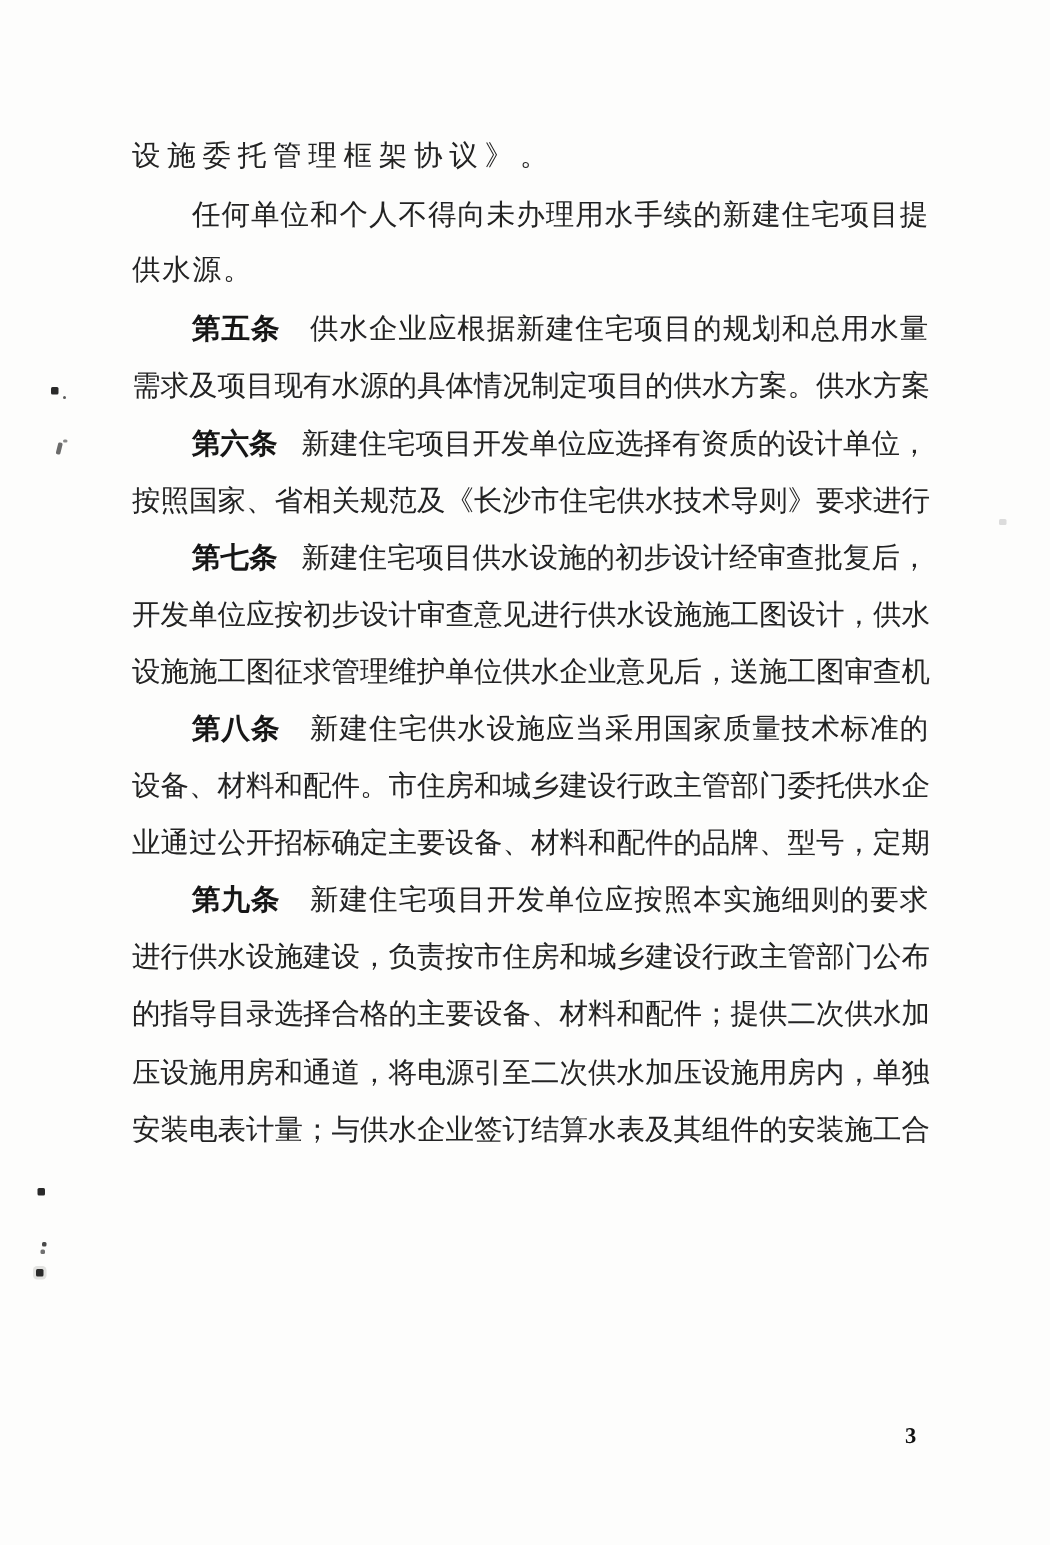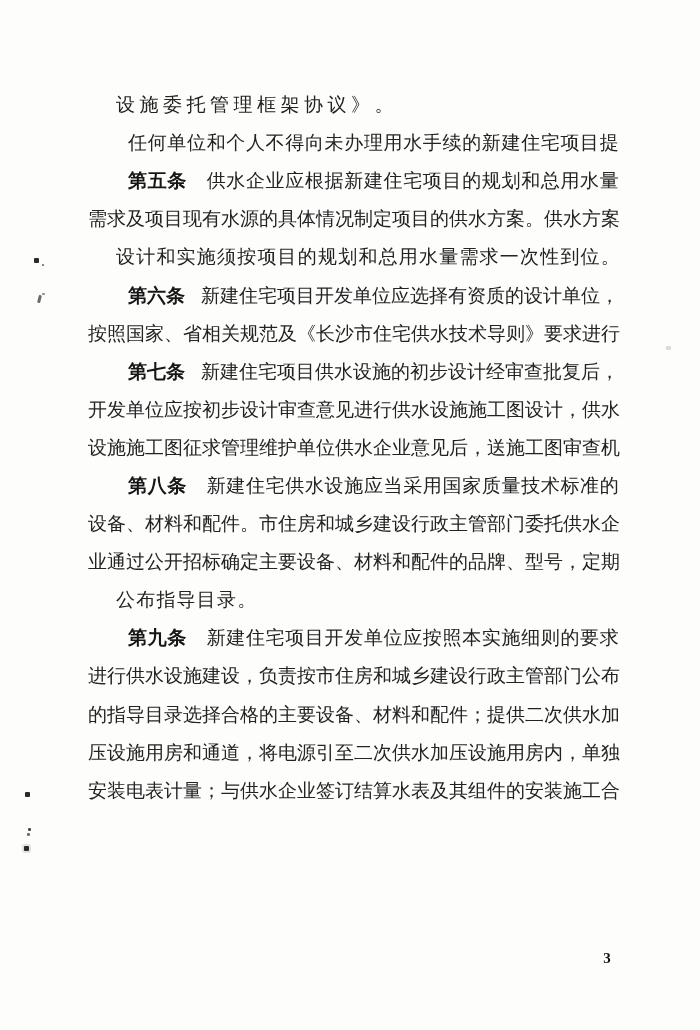--- a/index.html
+++ b/index.html
@@ -27,21 +27,20 @@
   .line {
     height: 38.1px;
     font-size: 19px;
     color: #232323;
   }
   
   .line:not(.fill) {
     line-height: 38.1px;
     letter-spacing: 1.2px;
     white-space: nowrap;
-    margin-left: 28px;
   }
   .line.wide { letter-spacing: 4.5px; }
   
   .line.fill {
     display: flex;
     justify-content: space-between;
     align-items: center;
   }
   .line.indent { padding-left: 40px; }
   .ch { display: block; }
@@ -98,20 +97,21 @@
         <span class="ch">续</span>
         <span class="ch">的</span>
         <span class="ch">新</span>
         <span class="ch">建</span>
         <span class="ch">住</span>
         <span class="ch">宅</span>
         <span class="ch">项</span>
         <span class="ch">目</span>
         <span class="ch">提</span>
       </div>
+      <div class="line"><span>供水源。</span></div>
       <div class="line fill indent">
         <span class="ch b">第</span>
         <span class="ch b">五</span>
         <span class="ch b">条</span>
         <span class="ch gap"></span>
         <span class="ch">供</span>
         <span class="ch">水</span>
         <span class="ch">企</span>
         <span class="ch">业</span>
         <span class="ch">应</span>
@@ -155,21 +155,20 @@
         <span class="ch">供</span>
         <span class="ch">水</span>
         <span class="ch">方</span>
         <span class="ch">案</span>
         <span class="ch">。</span>
         <span class="ch">供</span>
         <span class="ch">水</span>
         <span class="ch">方</span>
         <span class="ch">案</span>
       </div>
-      <div class="line"><span>设计和实施须按项目的规划和总用水量需求一次性到位。</span></div>
       <div class="line fill indent">
         <span class="ch b">第</span>
         <span class="ch b">六</span>
         <span class="ch b">条</span>
         <span class="ch gap"></span>
         <span class="ch">新</span>
         <span class="ch">建</span>
         <span class="ch">住</span>
         <span class="ch">宅</span>
         <span class="ch">项</span>
@@ -389,21 +388,20 @@
         <span class="ch">的</span>
         <span class="ch">品</span>
         <span class="ch">牌</span>
         <span class="ch">、</span>
         <span class="ch">型</span>
         <span class="ch">号</span>
         <span class="ch">，</span>
         <span class="ch">定</span>
         <span class="ch">期</span>
       </div>
-      <div class="line"><span>公布指导目录。</span></div>
       <div class="line fill indent">
         <span class="ch b">第</span>
         <span class="ch b">九</span>
         <span class="ch b">条</span>
         <span class="ch gap"></span>
         <span class="ch">新</span>
         <span class="ch">建</span>
         <span class="ch">住</span>
         <span class="ch">宅</span>
         <span class="ch">项</span>

